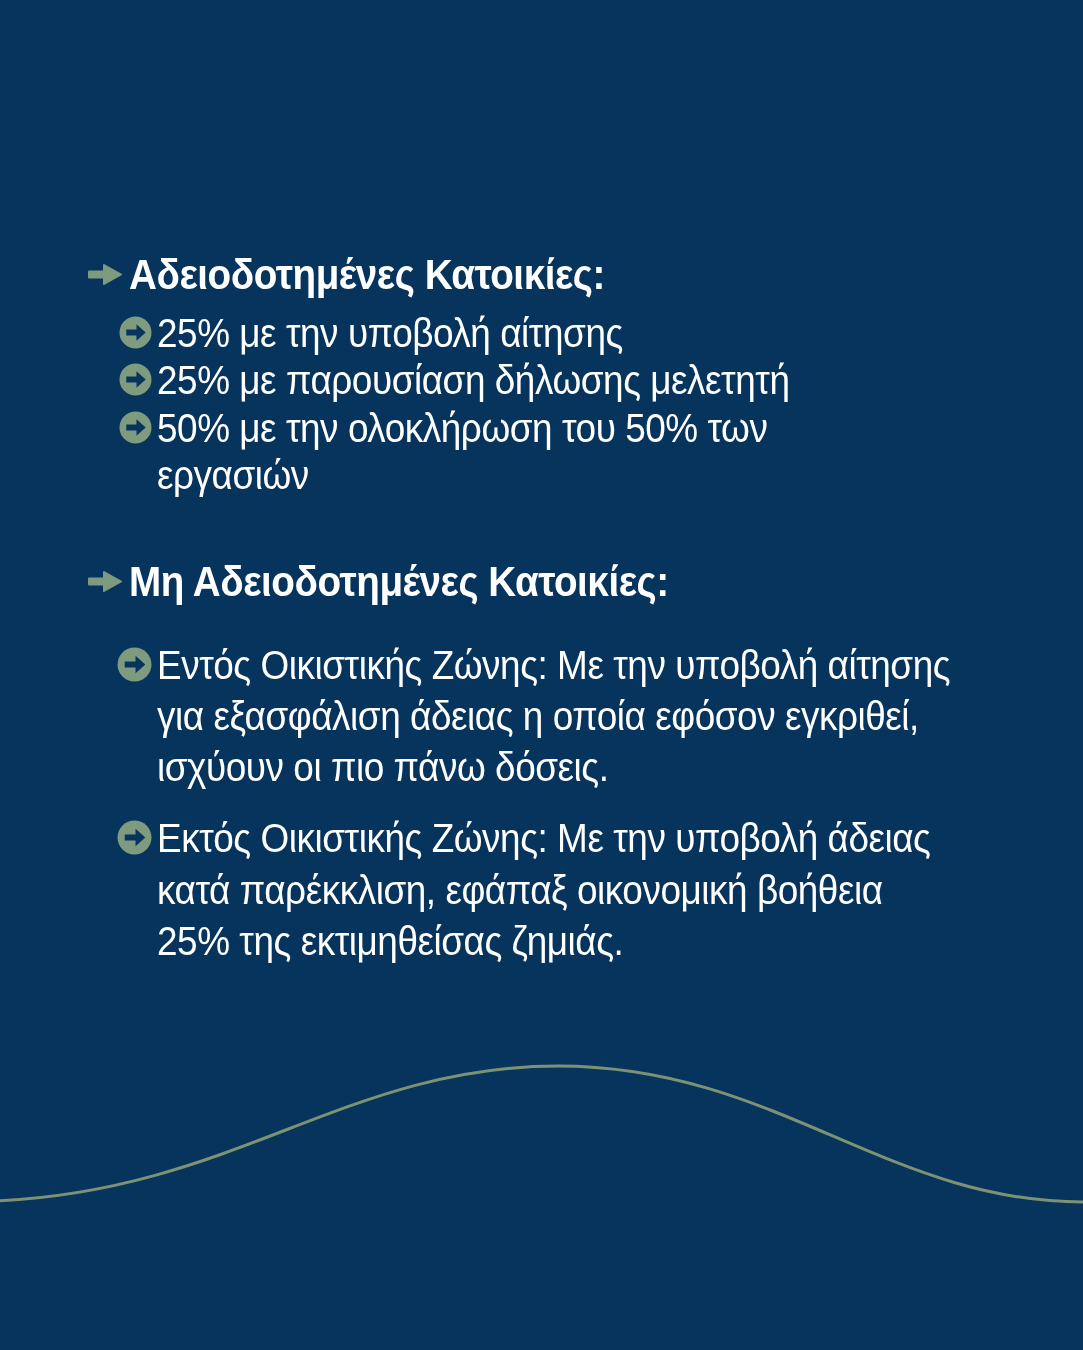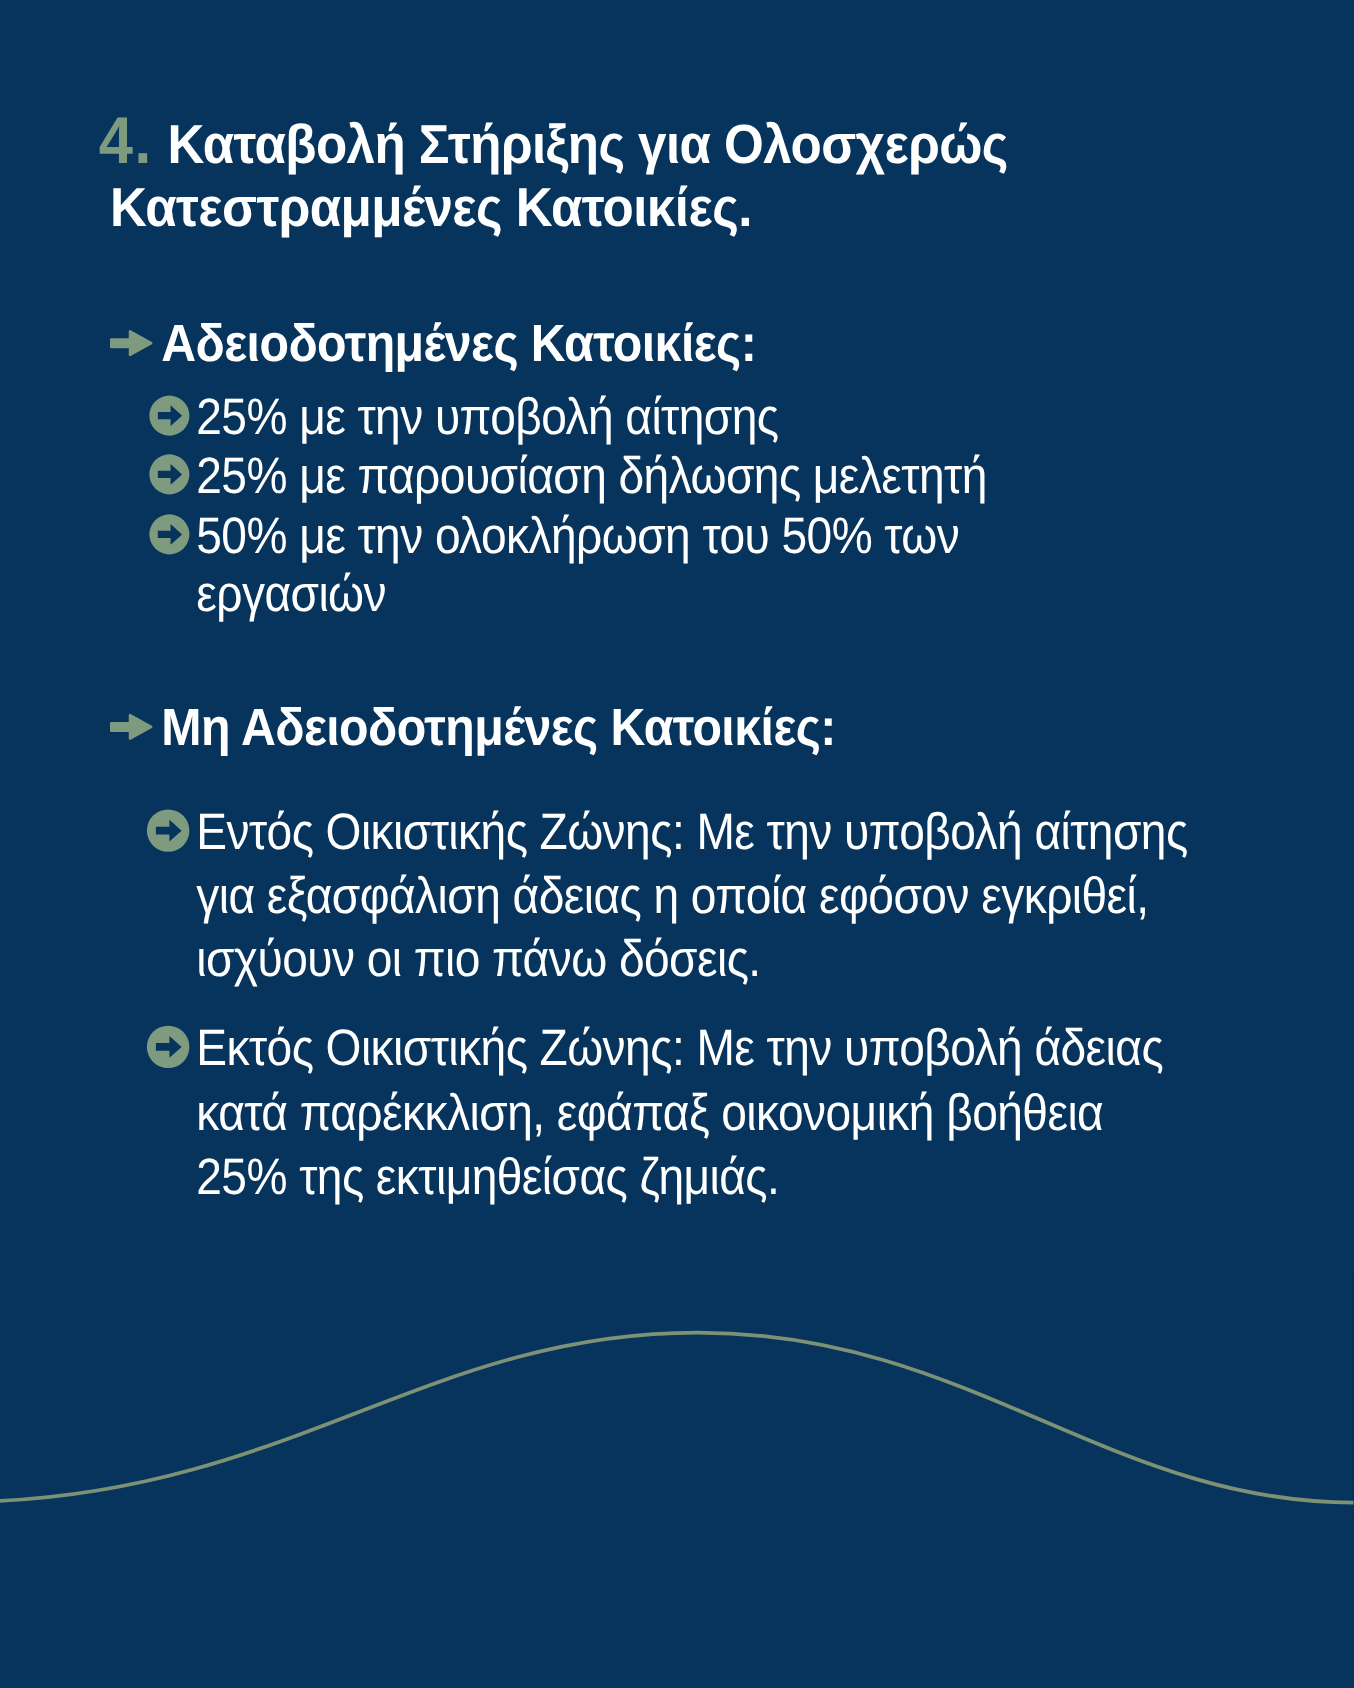--- a/index.html
+++ b/index.html
@@ -59,28 +59,20 @@
   .body-line.wide { line-height: 51px; }
 
   .icon-wrap { line-height: 0; }
   svg { display: block; }
 </style>
 </head>
 <body>
 
 <div class="slide" style="background:#07345c;">
 
-  <div class="abs" style="left:79px; top:87px;">
-    <div class="title-line">
-      <span class="title-number">4.</span><span>Καταβολή Στήριξης για Ολοσχερώς</span>
-    </div>
-    <div class="title-line" style="margin-left:9px;">
-      <span>Κατεστραμμένες Κατοικίες.</span>
-    </div>
-  </div>
 
   <div class="abs icon-wrap" style="left:88px; top:263px;">
     <svg width="35" height="23" viewBox="0 0 35 23">
       <path d="M1 8.5 L16 8.5 L16 2 L33 11.5 L16 21 L16 14.5 L1 14.5 Z" fill="#7e9a7f" stroke="#7e9a7f" stroke-width="2" stroke-linejoin="round"></path>
     </svg>
   </div>
 
   <div class="abs section-heading" style="left:129px; top:251px;">Αδειοδοτημένες Κατοικίες:</div>
 
   <div class="abs icon-wrap" style="left:119px; top:316px;">

